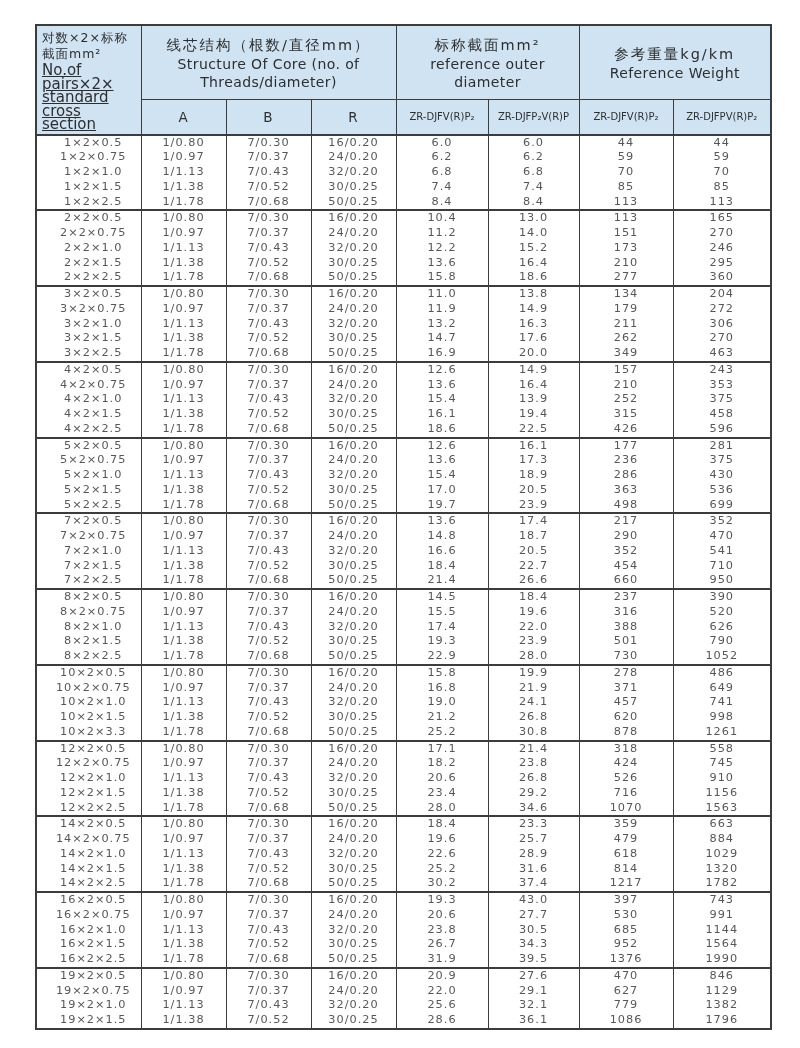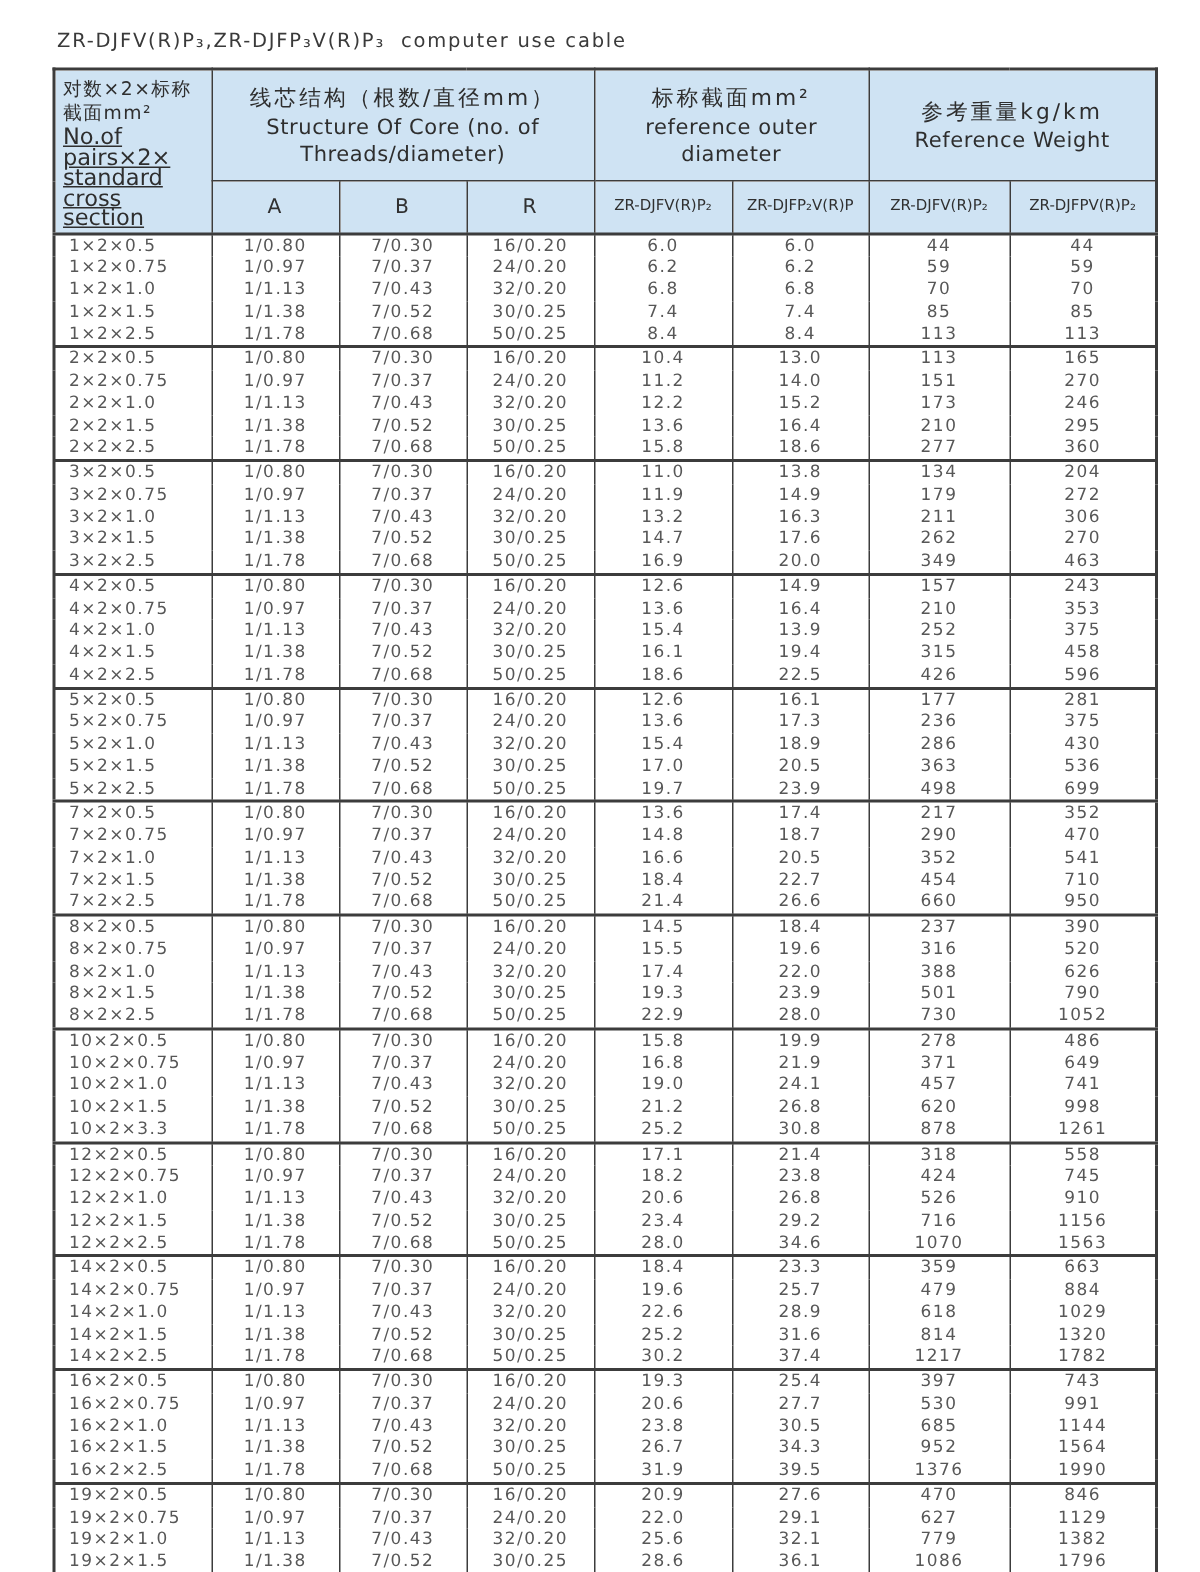--- a/index.html
+++ b/index.html
@@ -33,27 +33,26 @@
   .grp-en{font-size:14px;letter-spacing:0.4px;line-height:18px;color:#2e2e2e;}
   tr.sub-row th{height:27px;font-size:13.5px;letter-spacing:1px;}
   tr.sub-row th.zr{font-size:10px;letter-spacing:0;}
   tbody{border-top:2px solid var(--border);}
   tbody td{
     border-top:none;border-bottom:none;
     text-align:center;font-size:11.3px;color:#575757;
     height:14.75px;line-height:14.75px;padding:0;
     letter-spacing:1px;white-space:nowrap;
   }
-  tbody td.size-cell{text-align:left;padding-left:9px;margin-left:39px;}
+  tbody td.size-cell{text-align:center;padding-left:9px;margin-left:39px;}
 </style>
 </head>
 <body>
 
 <div class="titles">
-  <div class="title-line">ZR-DJFV(R)P₃,ZR-DJFP₃V(R)P₃  computer use cable</div>
 </div>
 
 <table class="spec" id="spec-table">
   <colgroup>
     <col style="width:105px">
       <col style="width:85px">
       <col style="width:85px">
       <col style="width:85px">
     <col style="width:92px">
       <col style="width:91px">
@@ -609,21 +608,21 @@
         <td>1782</td>
       </tr>
     </tbody>
     <tbody>
       <tr>
         <td class="size-cell">16×2×0.5</td>
         <td>1/0.80</td>
         <td>7/0.30</td>
         <td>16/0.20</td>
         <td>19.3</td>
-        <td>25.4</td>
+        <td>43.0</td>
         <td>397</td>
         <td>743</td>
       </tr>
       <tr>
         <td class="size-cell">16×2×0.75</td>
         <td>1/0.97</td>
         <td>7/0.37</td>
         <td>24/0.20</td>
         <td>20.6</td>
         <td>27.7</td>

